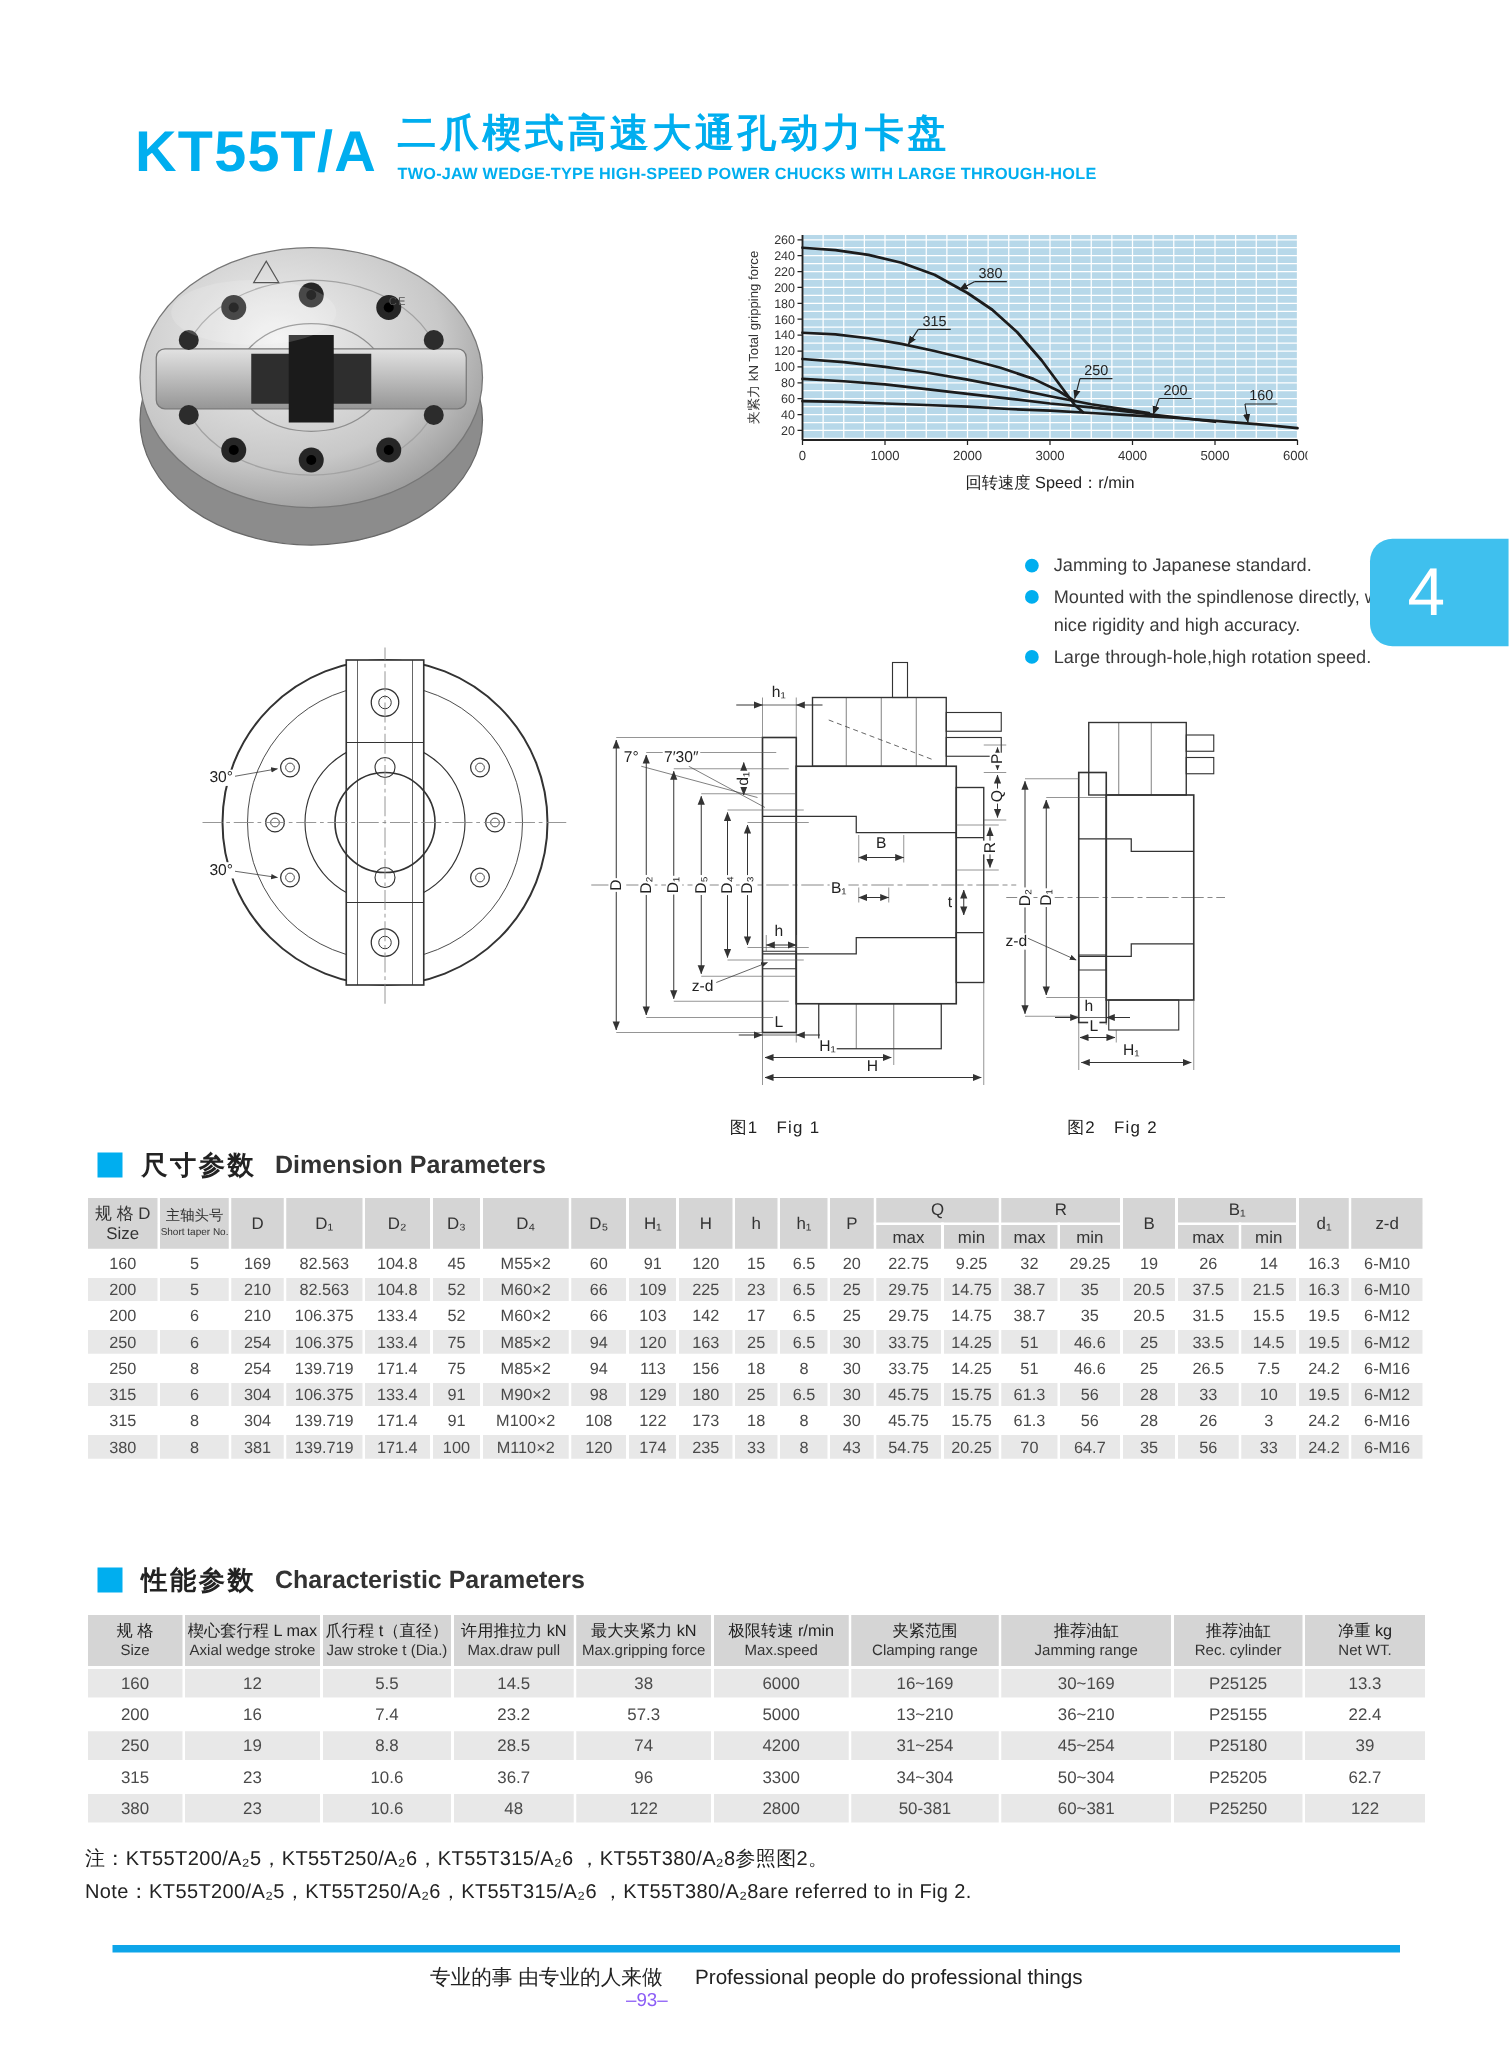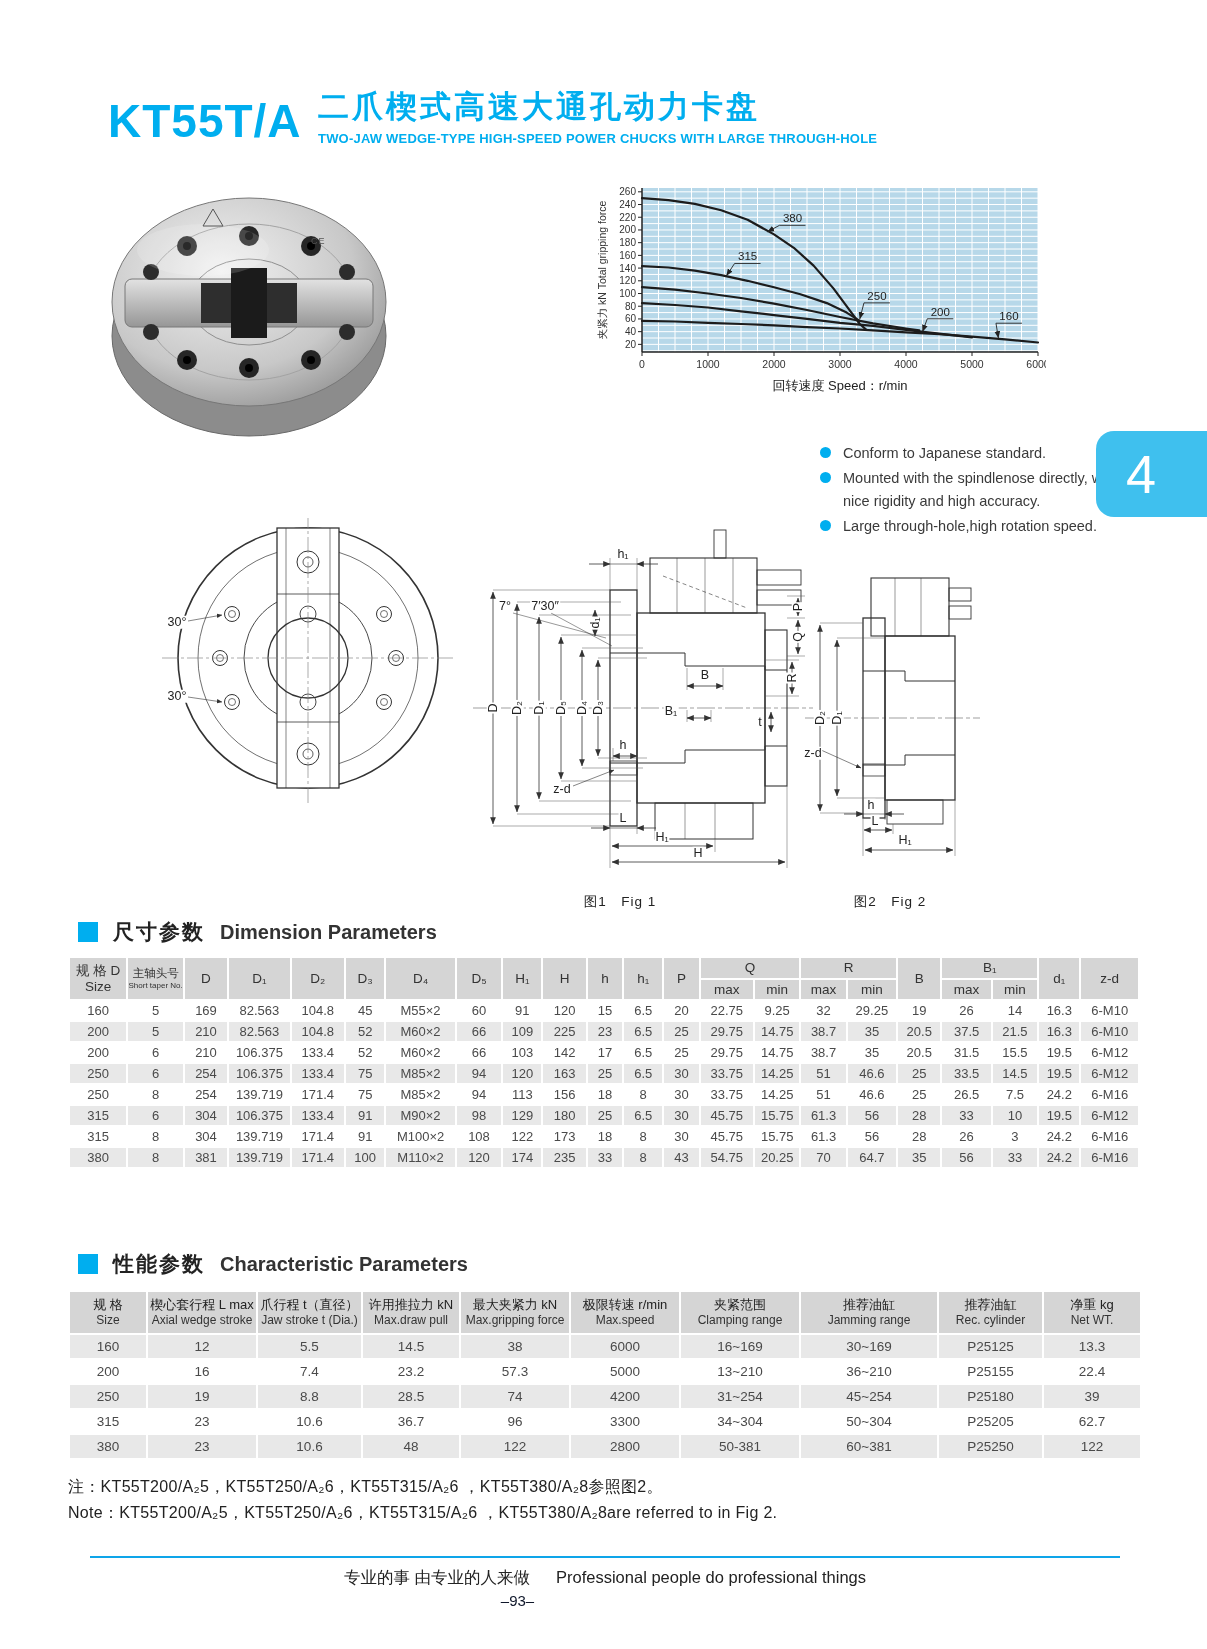--- a/index.html
+++ b/index.html
@@ -46,23 +46,23 @@
   #char-table{top:1290px;}
   #char-table thead th{padding:5px 0;line-height:1.25;}
   #char-table thead .cn{font-size:13px;color:#222;}
   #char-table thead .en{font-size:12px;color:#333;}
   #char-table td{font-size:13.5px;color:#4a4a4a;padding:4px 0;}
 
   .note{position:absolute;left:68px;font-size:16px;color:#222;letter-spacing:0.3px;}
   .note1{top:1477px;}
   .note2{top:1503px;}
 
-  .footer{position:absolute;left:90px;top:1556px;width:1030px;border-top:2px solid #0ea5e9;text-align:center;padding-top:9px;font-size:16.5px;color:#222;}
+  .footer{position:absolute;left:90px;top:1556px;width:1030px;border-top:6px solid #0ea5e9;text-align:center;padding-top:9px;font-size:16.5px;color:#222;}
   .footer .gap{display:inline-block;width:26px;}
-  .pagenum{position:absolute;left:0;top:1592px;width:1035px;text-align:center;font-size:15px;color:#0f172a;}
+  .pagenum{position:absolute;left:0;top:1592px;width:1035px;text-align:center;font-size:15px;color:#8b5cf6;}
 </style>
 </head>
 <body>
 
 <div class="page">
 
   <div class="header-model">KT55T/A</div>
   <div class="header-cn">二爪楔式高速大通孔动力卡盘</div>
   <div class="header-en">TWO-JAW WEDGE-TYPE HIGH-SPEED POWER CHUCKS WITH LARGE THROUGH-HOLE</div>
 
@@ -229,21 +229,21 @@
         <line x1="401.96" y1="143.2170542635659" x2="427.96" y2="143.2170542635659" stroke="#222" stroke-width="0.9"></line>
         <line x1="401.96" y1="143.2170542635659" x2="404.40000000000003" y2="158.015503875969" stroke="#222" stroke-width="0.9" marker-end="url(#car)"></line>
         <text x="12" y="90" text-anchor="middle" font-size="10.5" fill="#333" transform="rotate(-90 12 90)">夹紧力    kN  Total  gripping force</text>
         <text x="246" y="210" text-anchor="middle" font-size="13" fill="#222">回转速度  Speed：r/min</text>
       </svg>
   </div>
 
   <ul id="features-en" class="features features-en">
       <li class="feat">
         <span class="dot"></span>
-        <span>Conform to Japanese standard.</span>
+        <span>Jamming to Japanese standard.</span>
       </li>
       <li class="feat">
         <span class="dot"></span>
         <span>Mounted with the spindlenose directly, with nice rigidity and high accuracy.</span>
       </li>
       <li class="feat">
         <span class="dot"></span>
         <span>Large through-hole,high rotation speed.</span>
       </li>
     </ul>

